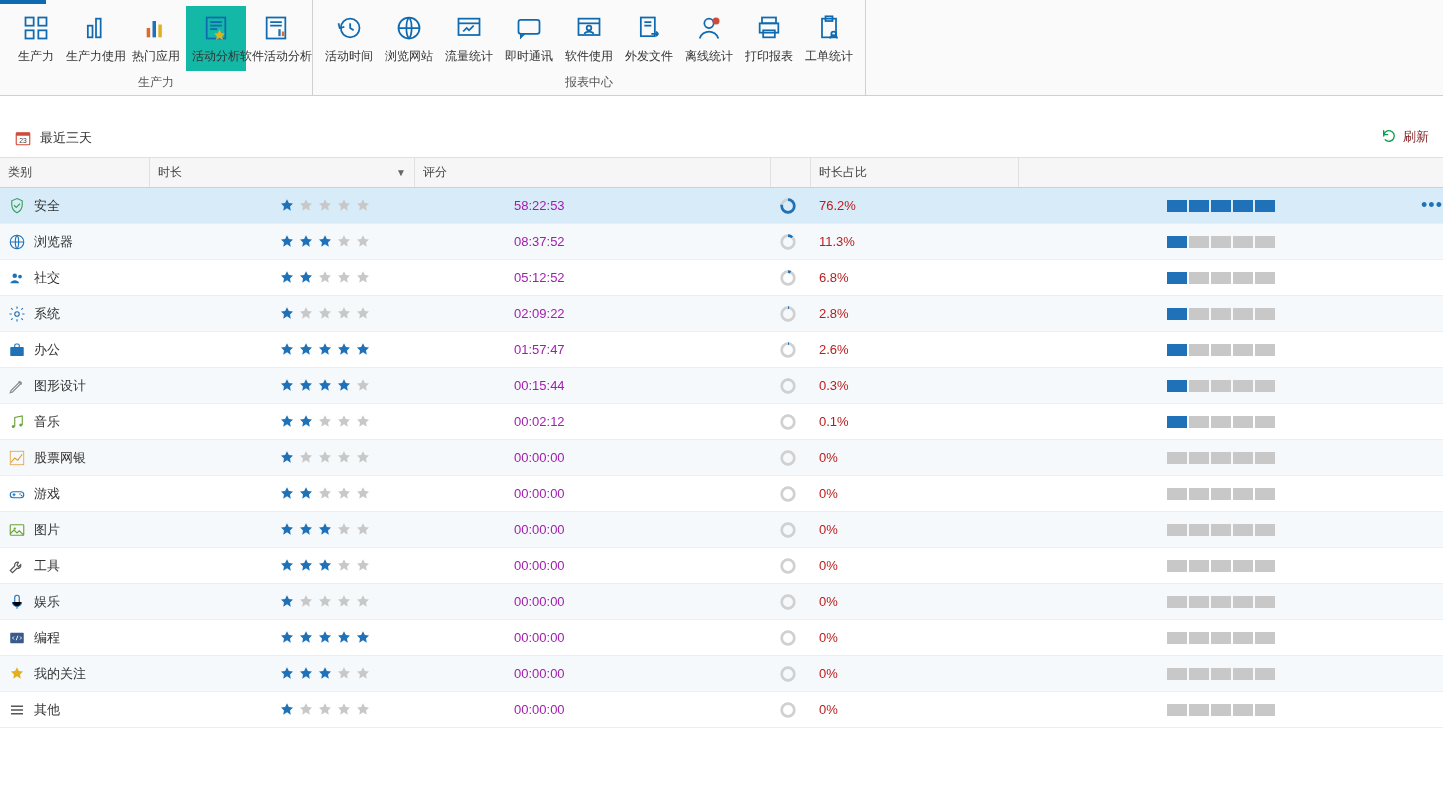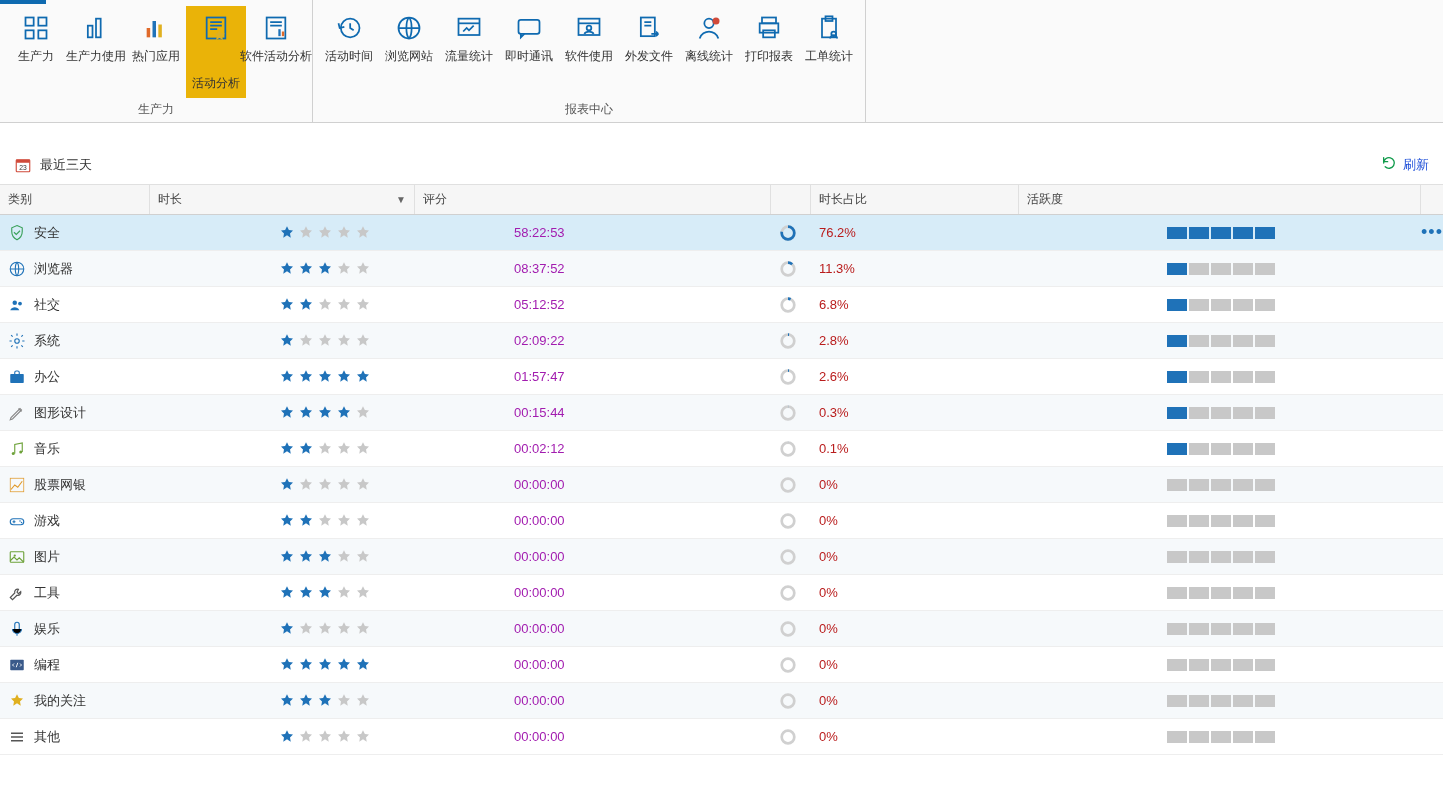--- a/index.html
+++ b/index.html
@@ -2,30 +2,30 @@
 <html><head>
 <meta charset="utf-8">
 <style>
 * { box-sizing: border-box; margin: 0; padding: 0; }
 body { font-family: "Microsoft YaHei", Arial, sans-serif; font-size: 13px; color: #333; background: #fff; }
 
 .ribbon { display: flex; border-bottom: 1px solid #d0d0d0; background: #fafafa; }
 .ribbon-group { position: relative; padding: 6px 6px 24px; border-right: 1px solid #d0d0d0; display: flex; }
 .ribbon-group-label { position: absolute; bottom: 4px; left: 0; right: 0; text-align: center; font-size: 12px; color: #555; }
 .ribbon-item { width: 60px; display: flex; flex-direction: column; align-items: center; justify-content: flex-start; padding: 6px 2px; cursor: pointer; }
-.ribbon-item.active { background: #eab308; gap: 27px; }
+.ribbon-item.active { background: #14b8a6; }
 .ribbon-item-icon { width: 32px; height: 32px; display: flex; align-items: center; justify-content: center; margin-bottom: 4px; }
 .ribbon-item-icon svg { width: 28px; height: 28px; stroke: #0f6ab0; fill: none; stroke-width: 1.5; }
 .ribbon-item-label { font-size: 12px; color: #333; text-align: center; white-space: nowrap; }
 
 .topbar-blue { height: 4px; width: 46px; background: #0f6ab0; position: absolute; top: 0; left: 0; }
 
 .subbar { display: flex; align-items: center; justify-content: space-between; padding: 10px 14px; border-bottom: 1px solid #e0e0e0; margin-top: 22px; gap: 37px;}
 .subbar-left { display: flex; align-items: center; gap: 8px; cursor: pointer; }
-.subbar-right { display: flex; align-items: center; gap: 6px; cursor: pointer; color: #1d4ed8; }
+.subbar-right { display: flex; gap: 6px; cursor: pointer; color: #7f1d1d; }
 
 .table-head { display: flex; border-bottom: 1px solid #d0d0d0; background: #f6f6f6; }
 .th { padding: 6px 8px; font-size: 12px; color: #444; border-right: 1px solid #e0e0e0; display:flex; align-items:center; justify-content:space-between;}
 .col-cat { width: 150px; flex: 0 0 150px; }
 .col-rate { width: 356px; flex: 0 0 356px; }
 .col-dur { width: 265px; flex: 0 0 265px; }
 .col-pct { width: 248px; flex: 0 0 248px; }
 .col-act { flex: 1; }
 
 .rows { }
@@ -240,23 +240,20 @@
       <span>时长</span>
       <span class="sort-ind">▼</span>
     </div>
   <div class="th col-rate">
       <span>评分</span>
     </div>
   <div class="th" style="width:40px;flex:0 0 40px;"></div>
   <div class="th col-pct" style="width:208px;flex:0 0 208px;">
       <span>时长占比</span>
     </div>
-  <div class="th col-act">
-      <span>活跃度</span>
-    </div>
   <div class="th" style="width:22px;flex:0 0 22px;border-right:none;"></div>
 </div>
 
 <div class="rows" id="rows">
     <div class="row selected">
       <div class="cell cat col-cat">
         <span class="cat-icon">
           <svg viewBox="0 0 24 24" width="18" height="18">
             <path d="M12 2l7 3v5c0 5-3 9-7 11-4-2-7-6-7-11V5z" fill="none" stroke="#3aa15a" stroke-width="1.5"></path>
             <path d="M8 11l3 3 5-5" fill="none" stroke="#3aa15a" stroke-width="1.5"></path>

